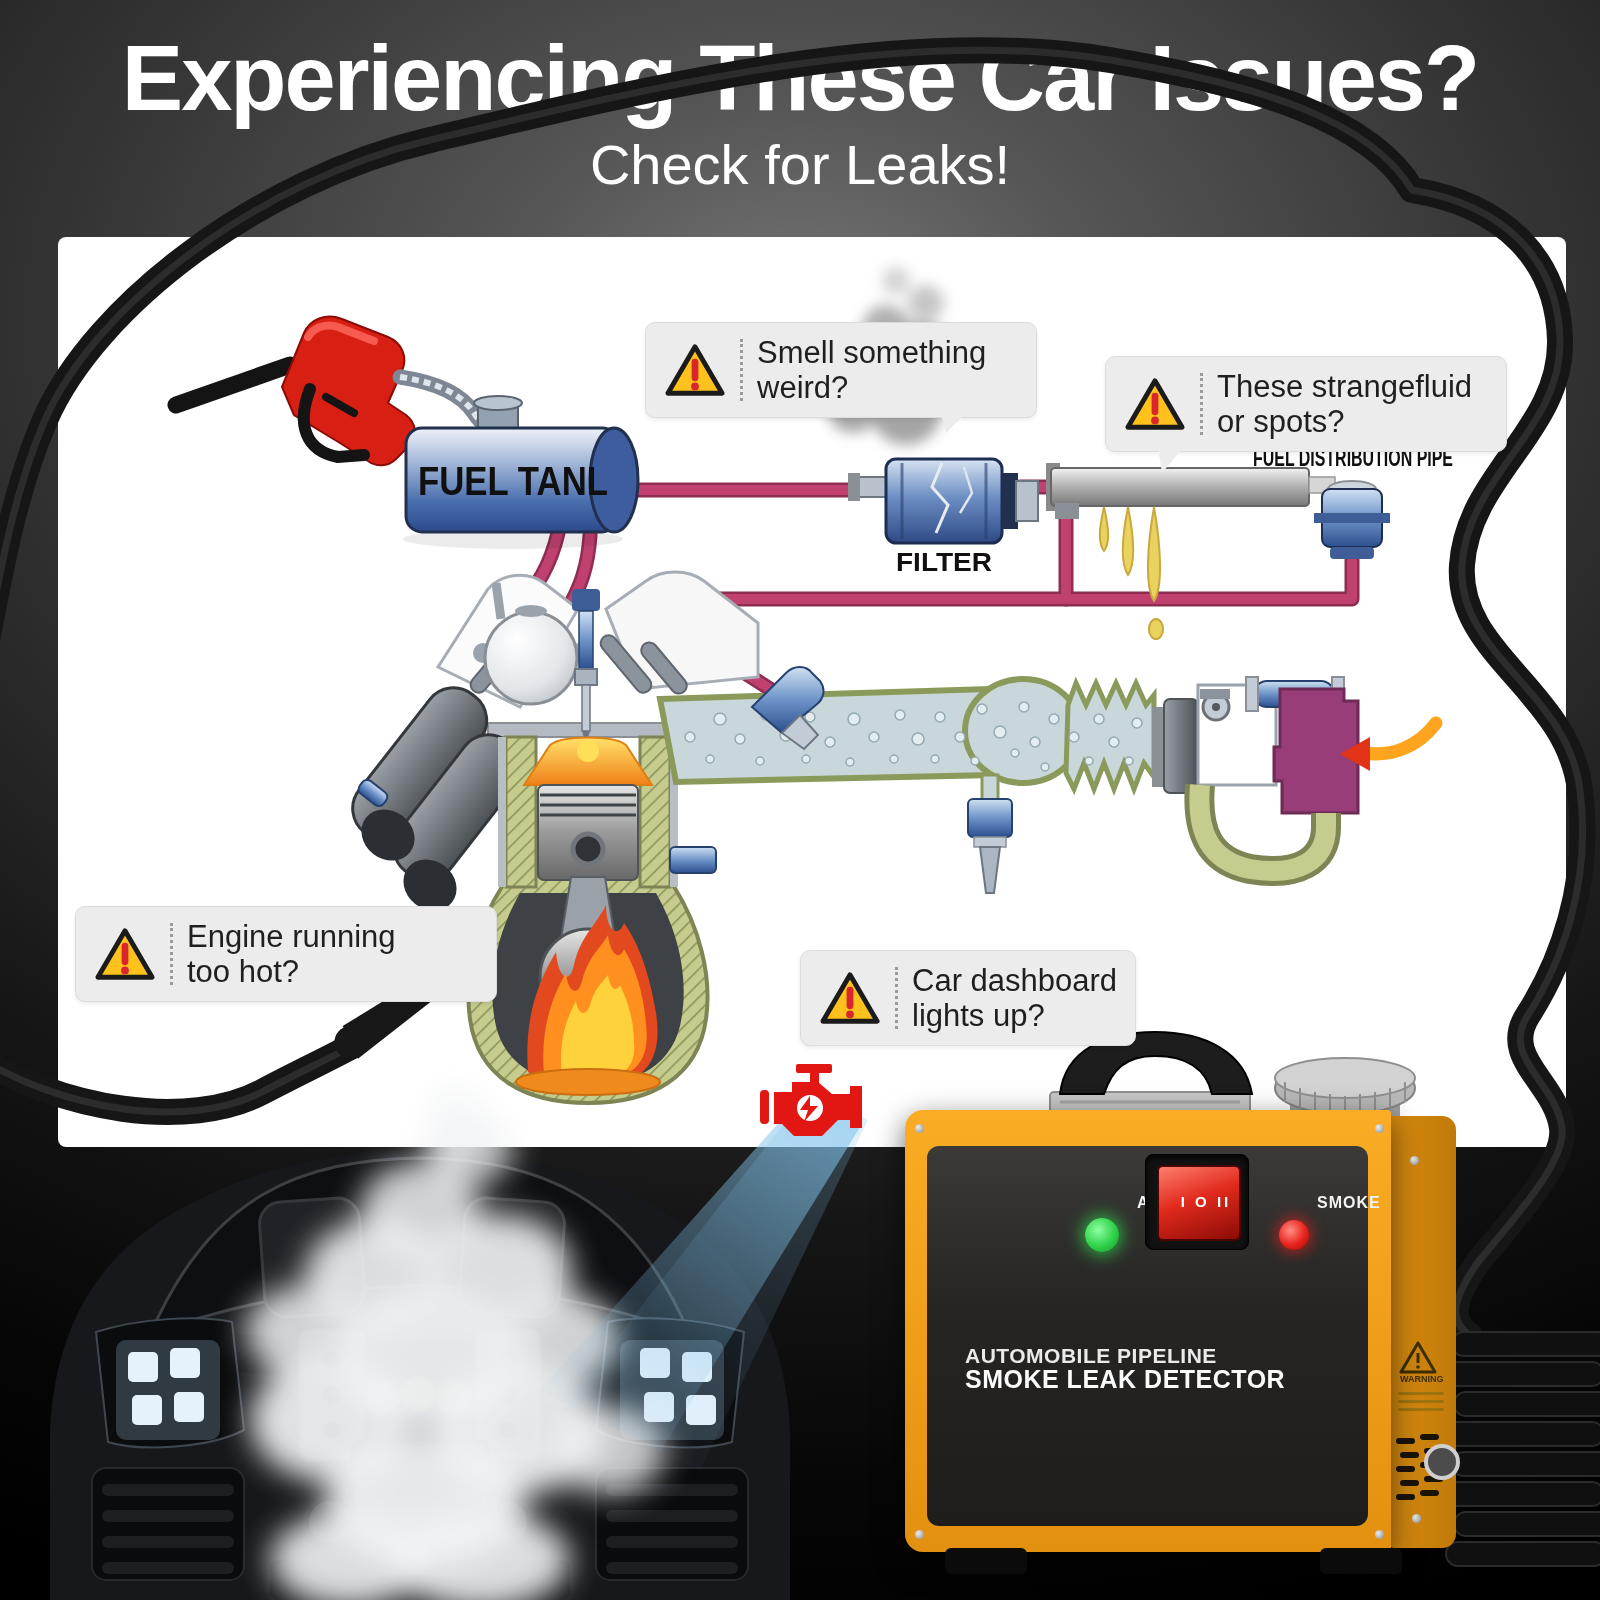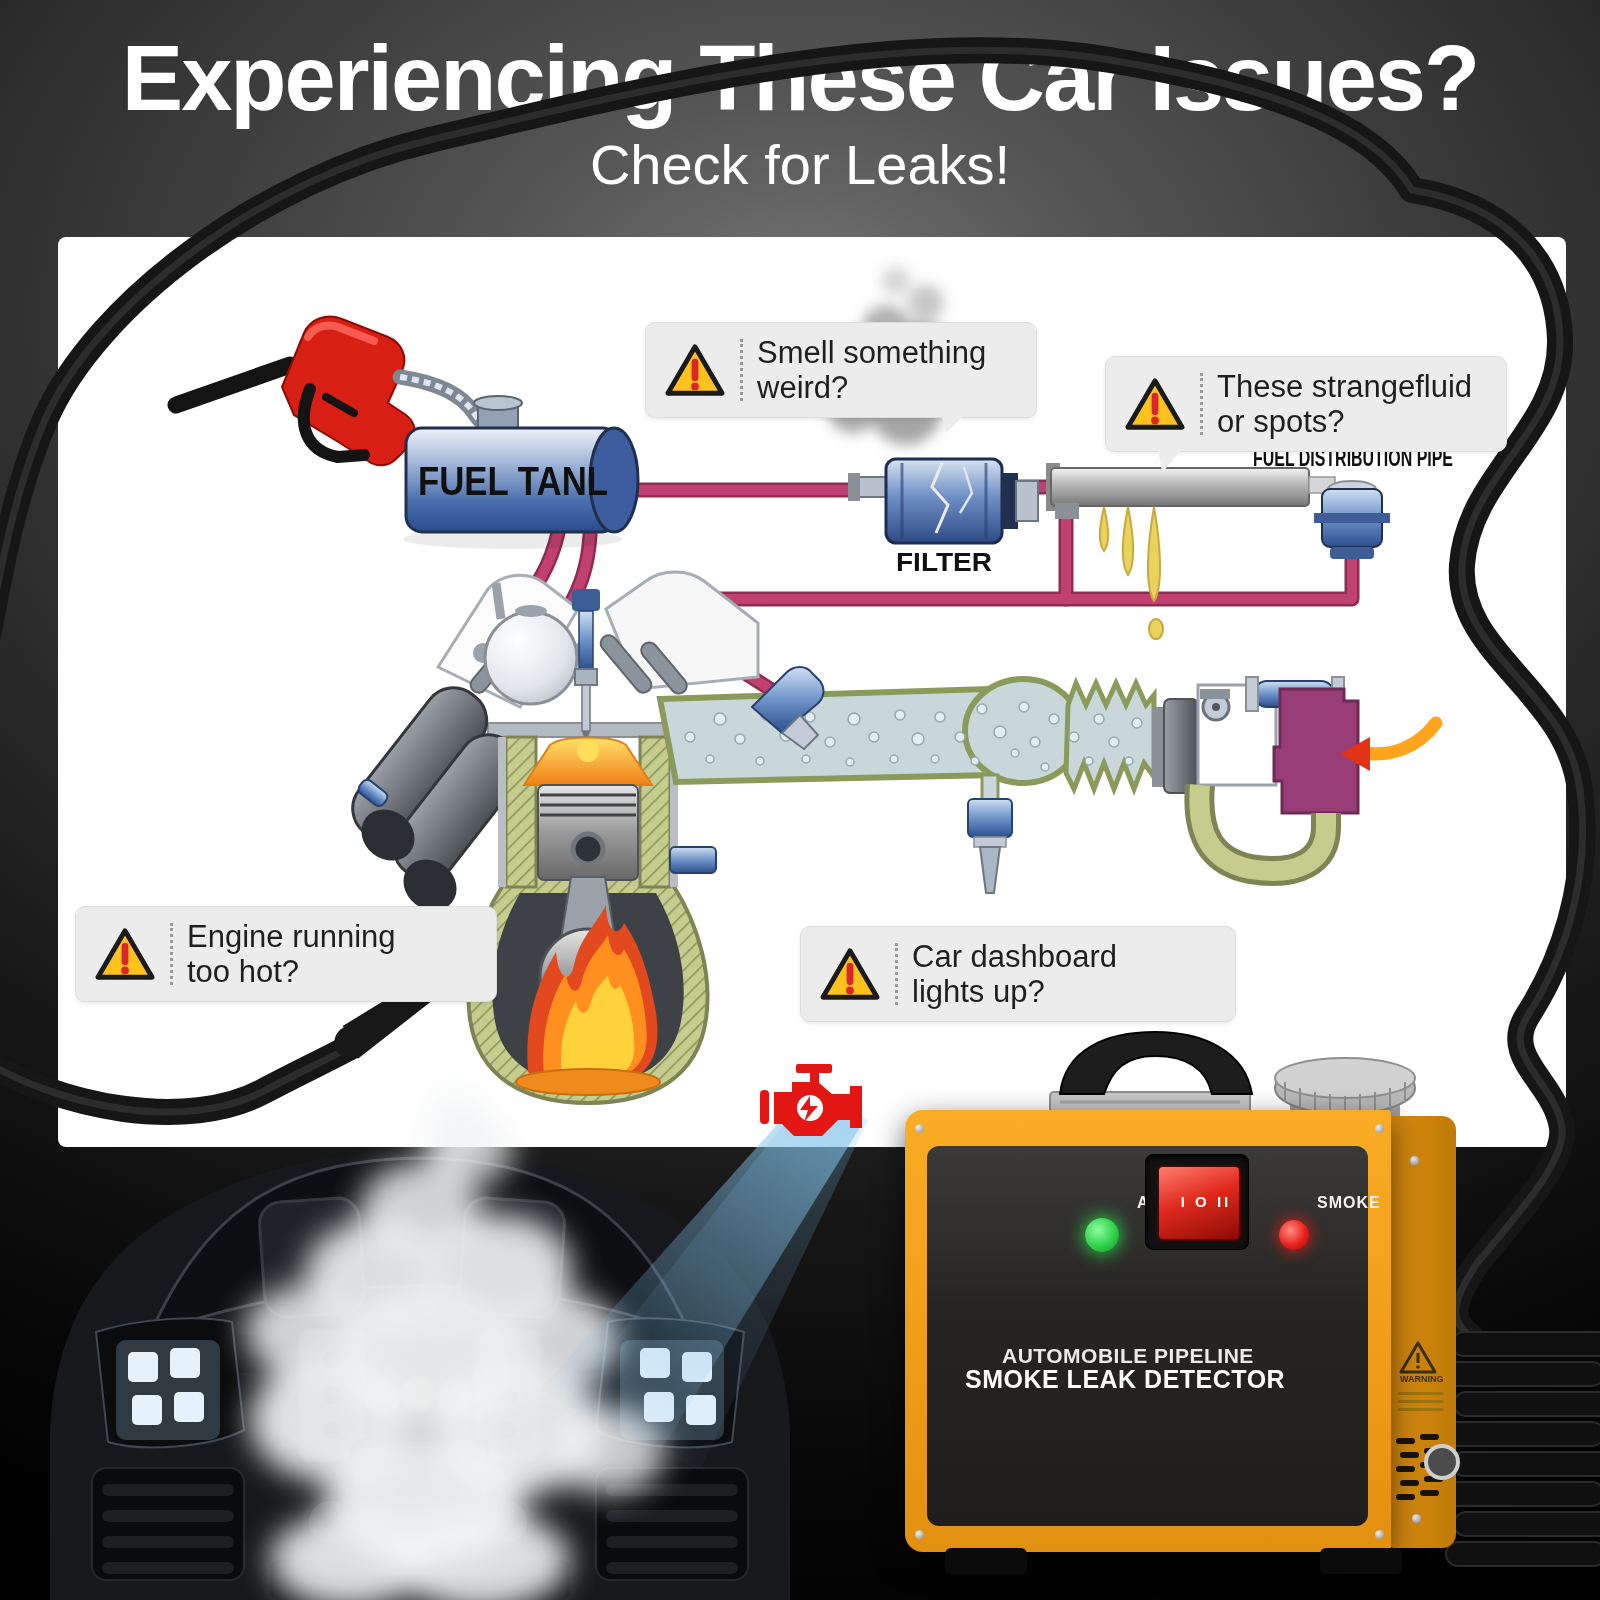--- a/index.html
+++ b/index.html
@@ -30,21 +30,21 @@
   .m-front{left:22px;top:36px;width:441px;height:380px;border-radius:12px;
     background:linear-gradient(180deg,#3b3a38 0%,#262523 42%,#1e1d1b 100%);}
   .led{border-radius:50%;}
   .led-green{width:34px;height:34px;background:radial-gradient(circle at 38% 35%,#8dffa0,#2fd14a 55%,#159428);box-shadow:0 0 16px 4px rgba(47,209,74,.7);}
   .led-red{width:30px;height:30px;background:radial-gradient(circle at 38% 35%,#ff8d84,#e8211b 55%,#9c0d08);box-shadow:0 0 14px 3px rgba(232,33,27,.65);}
   .led-label{color:#f2f2f2;font-size:16px;font-weight:700;letter-spacing:1px;margin-left:48px;}
   .sw-recess{left:218px;top:8px;width:102px;height:94px;background:#121212;border-radius:8px;border:1px solid #000;box-shadow:inset 0 2px 6px #000;}
   .sw-red{left:11px;top:10px;width:80px;height:72px;border-radius:6px;border:2px solid #4a0503;
     background:linear-gradient(160deg,#ff7d6e 0%,#e02a1c 45%,#8c0b06 100%);}
   .sw-marks{width:100%;top:26px;text-align:center;color:#fff;font-size:15px;font-weight:700;letter-spacing:3px;margin-left:7px;}
-  .brand1{left:38px;top:198px;color:#eaeaea;font-size:21px;font-weight:700;letter-spacing:.5px;margin-left:37px;}
+  .brand1{left:38px;top:198px;color:#eaeaea;font-size:21px;font-weight:700;letter-spacing:.5px;}
   .brand2{left:38px;top:219px;color:#fafafa;font-size:25px;font-weight:700;letter-spacing:.5px;}
   .model{width:100%;top:306px;text-align:center;color:#f5f5f5;font-size:52px;font-weight:700;letter-spacing:2px;}
   .foot{width:82px;height:26px;background:#0b0b0b;border-radius:6px;top:1548px;}
   .screw{width:9px;height:9px;border-radius:50%;background:radial-gradient(circle at 35% 35%,#eee,#888);}
   .vent{position:absolute;width:19px;height:6px;background:#1a1405;border-radius:3px;}
   .warn-side{color:#3a2f05;font-size:9px;font-weight:700;}
   .warn-bar{position:absolute;width:46px;height:3px;background:#8a6d10;border-radius:2px;opacity:.7;}
 </style>
 </head>
 <body>
@@ -552,21 +552,21 @@
       <line x1="32" y1="20" x2="32" y2="36" stroke="#D8262C" stroke-width="7" stroke-linecap="round"></line>
         <circle cx="32" cy="45" r="4" fill="#D8262C"></circle>
     </svg>
     <div class="div"></div>
     <div class="txt">
         <div>Engine running</div>
         <div>too hot?</div>
       </div>
   </div>
 
-  <div class="abs callout" style="left:800px;top:926px;width:436px">
+  <div class="abs callout" style="left:800px;top:950px;width:336px">
     <svg class="warn" viewBox="0 0 64 56">
       <path d="M32,4 L60,52 L4,52 Z" fill="#FFC21D" stroke="#1b1b1b" stroke-width="5" stroke-linejoin="round"></path>
       <line x1="32" y1="20" x2="32" y2="36" stroke="#D8262C" stroke-width="7" stroke-linecap="round"></line>
         <circle cx="32" cy="45" r="4" fill="#D8262C"></circle>
     </svg>
     <div class="div"></div>
     <div class="txt">
         <div>Car dashboard</div>
         <div>lights up?</div>
       </div>

